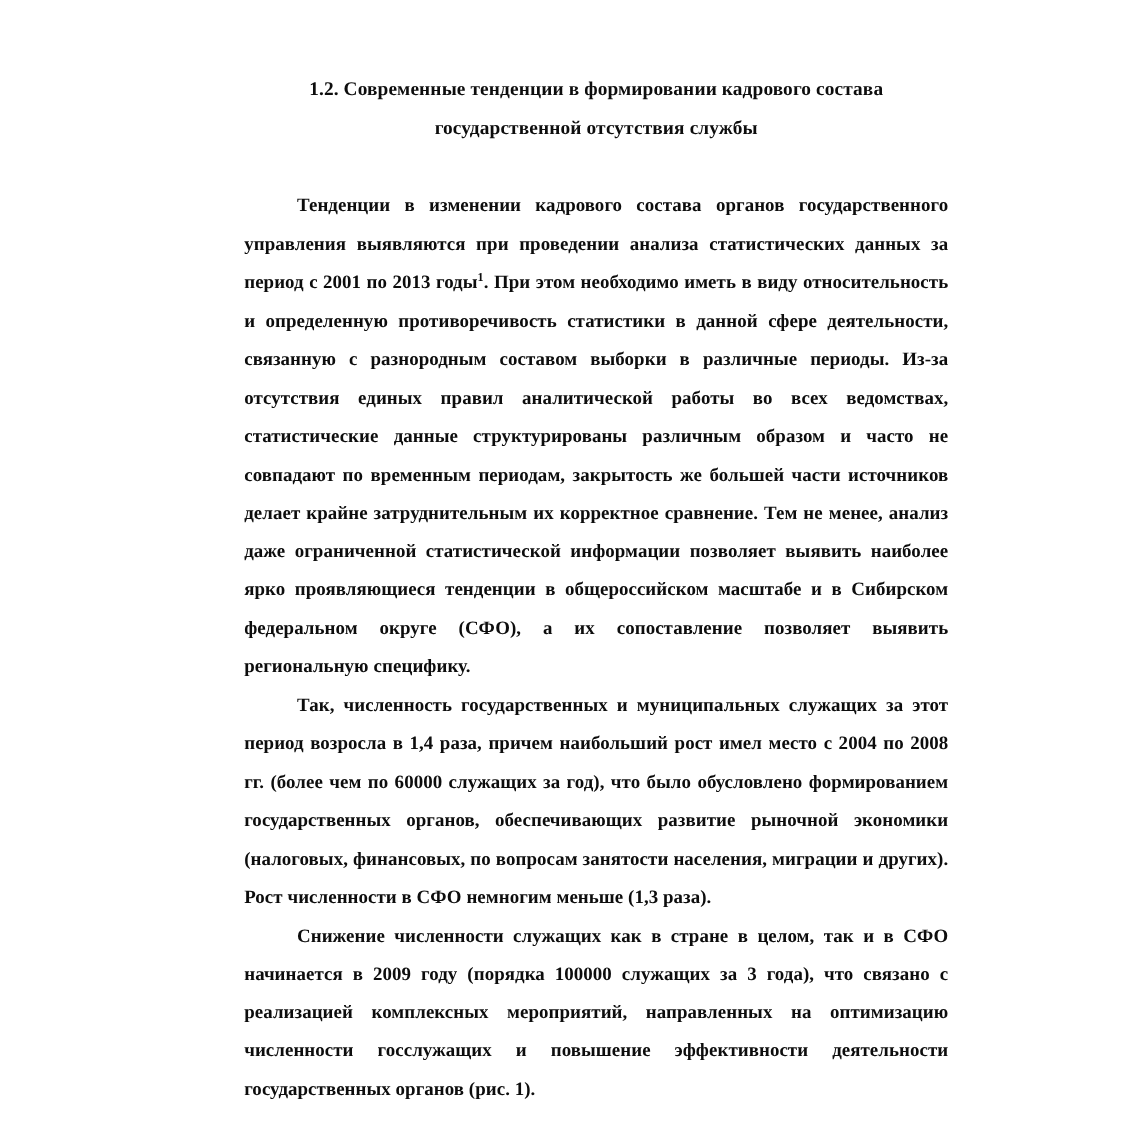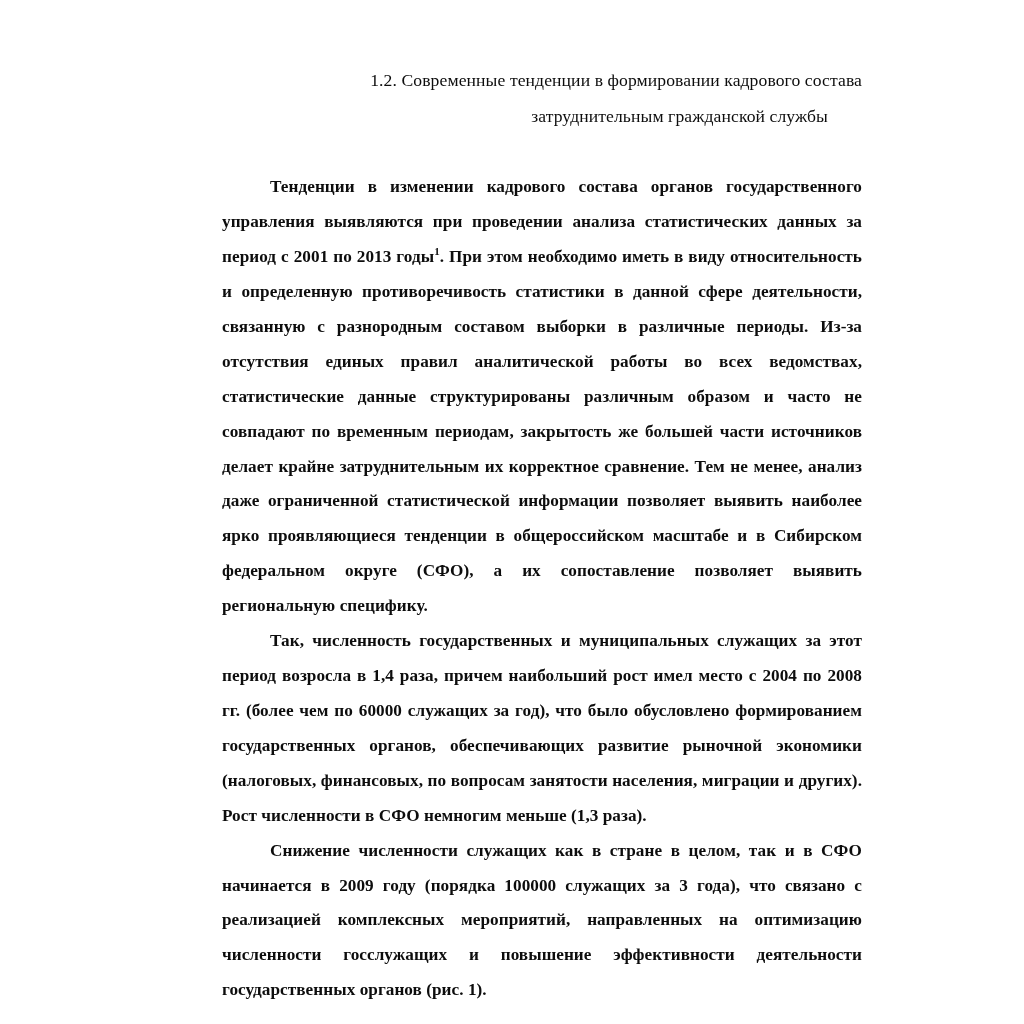--- a/index.html
+++ b/index.html
@@ -16,22 +16,22 @@
   }
   .page {
     position: relative;
     width: 1024px;
     height: 1024px;
     background: #ffffff;
     box-sizing: border-box;
     padding: 62px 162px 0 222px;
   }
   .doc-heading {
-    text-align: right;
-    font-weight: normal;
+    text-align: center;
+    font-weight: bold;
     font-size: 17.6px;
     line-height: 2.05;
     letter-spacing: 0.1px;
     margin: 0 0 6px 0;
   }
   .doc-heading .line {
     display: block;
   }
   .heading-line-2 {
     padding: 0 34px;
@@ -59,21 +59,21 @@
     line-height: 0;
   }
 </style>
 </head>
 <body>
 
 <div class="page">
 
   <div class="doc-heading">
     <span class="line heading-line-1">1.2. Современные тенденции в формировании кадрового состава</span>
-    <span class="line heading-line-2">затруднительным гражданской службы</span>
+    <span class="line heading-line-2">государственной отсутствия службы</span>
   </div>
 
   <div class="spacer-after-heading"></div>
 
   <p class="doc-par"><span>Тенденции в изменении кадрового состава органов государственного управления выявляются при проведении анализа статистических данных за период с 2001 по 2013 годы</span><sup class="footnote-ref">1</sup><span>. При этом необходимо иметь в виду относительность и определенную противоречивость статистики в данной сфере деятельности, связанную с разнородным составом выборки в различные периоды. Из-за отсутствия единых правил аналитической работы во всех ведомствах, статистические данные структурированы различным образом и часто не совпадают по временным периодам, закрытость же большей части источников делает крайне затруднительным их корректное сравнение. Тем не менее, анализ даже ограниченной статистической информации позволяет выявить наиболее ярко проявляющиеся тенденции в общероссийском масштабе и в Сибирском федеральном округе (СФО), а их сопоставление позволяет выявить региональную специфику.</span></p>
 
   <p class="doc-par tight">Так, численность государственных и муниципальных служащих за этот период возросла в 1,4 раза, причем наибольший рост имел место с 2004 по 2008 гг. (более чем по 60000 служащих за год), что было обусловлено формированием государственных органов, обеспечивающих развитие рыночной экономики (налоговых, финансовых, по вопросам занятости населения, миграции и других). Рост численности в СФО немногим меньше (1,3 раза).</p>
 
   <p class="doc-par tight">Снижение численности служащих как в стране в целом, так и в СФО начинается в 2009 году (порядка 100000 служащих за 3 года), что связано с реализацией комплексных мероприятий, направленных на оптимизацию численности госслужащих и повышение эффективности деятельности государственных органов (рис. 1).</p>
 

